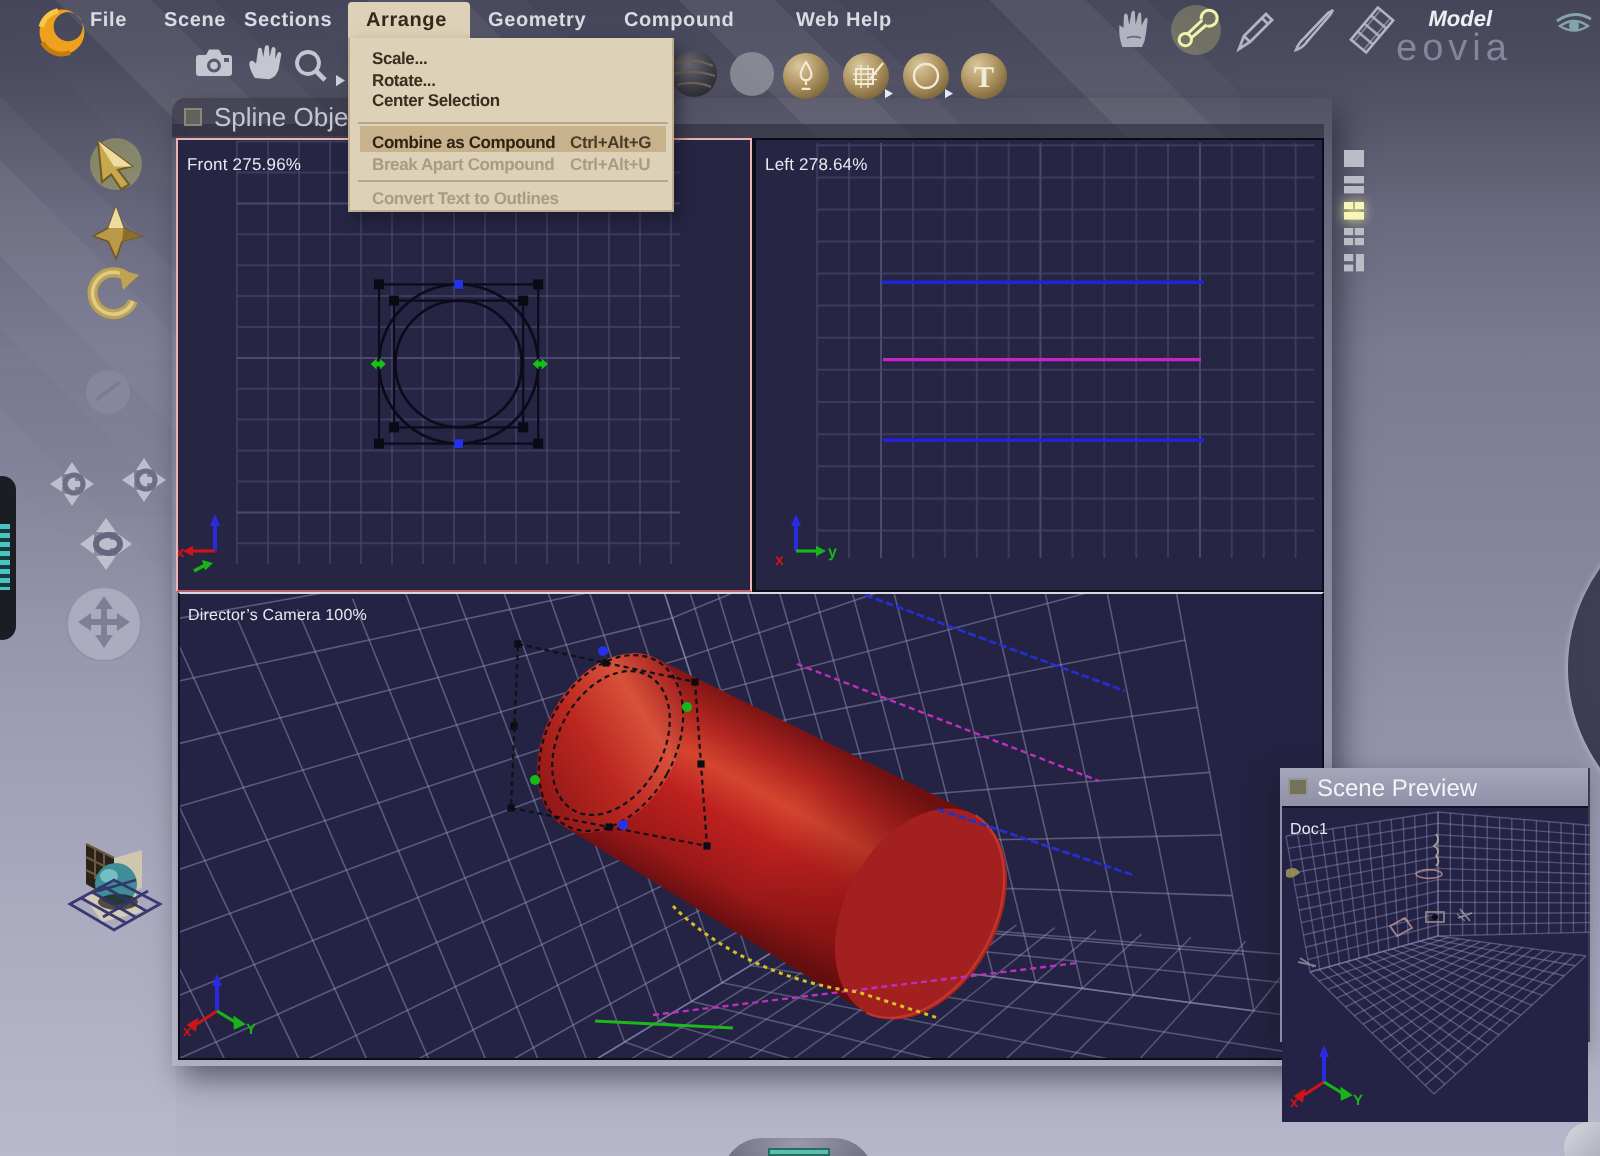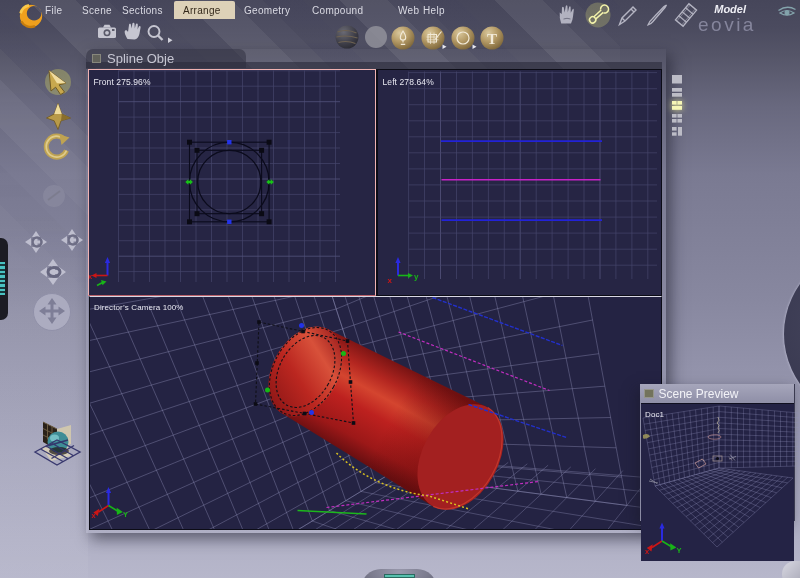--- a/index.html
+++ b/index.html
@@ -1,20 +1,20 @@
 <!DOCTYPE html>
 <html><head><meta charset="utf-8"><style>
 *{margin:0;padding:0;box-sizing:border-box}
 html,body{width:800px;height:578px;overflow:hidden;font-family:"Liberation Sans",sans-serif}
 #root{position:relative;width:800px;height:578px;background:linear-gradient(180deg,#46465a 0px,#4b4b5f 28px,#555568 55px,#68687e 105px,#7a7a92 175px,#87879f 295px,#9c9cb4 430px,#b1b1c6 540px,#b7b7cb 578px);overflow:hidden}
 .stripes{position:absolute;left:0;top:0;width:620px;height:320px;
  background:repeating-linear-gradient(45deg,rgba(255,255,255,0.00) 0 26px,rgba(255,255,255,0.07) 26px 60px,rgba(255,255,255,0.02) 60px 82px,rgba(66,66,96,0.075) 82px 110px);
  -webkit-mask-image:linear-gradient(180deg,rgba(0,0,0,1) 0 70px,rgba(0,0,0,0) 300px);
  mask-image:linear-gradient(180deg,rgba(0,0,0,1) 0 70px,rgba(0,0,0,0) 300px)}
-.menutext{position:absolute;top:5px;font-size:10px;font-weight:400;color:#dadae3;letter-spacing:0.3px}
+.menutext{position:absolute;top:5px;font-size:10px;font-weight:700;color:#dadae3;letter-spacing:0.3px}
 .vp{position:absolute;background:#262544}
 .vptitle{position:absolute;font-size:8.5px;font-weight:normal;color:#e9e9f2;letter-spacing:0.1px}
 svg{position:absolute;left:0;top:0}
 </style></head><body>
 <div id="root">
 
 <div class="stripes"></div>
 <div style="position:absolute;left:0;top:225px;width:88px;height:353px;background:linear-gradient(180deg,rgba(250,250,255,0) 0px,rgba(250,250,255,0.10) 90px,rgba(250,250,255,0.11) 230px,rgba(250,250,255,0.03) 353px)"></div>
 
 <div style="position:absolute;left:86px;top:49px;width:580px;height:484px;box-shadow:5px 6px 14px rgba(25,25,40,0.55)"></div>
@@ -574,13 +574,26 @@
 <svg width="60" height="36" viewBox="0 0 60 36" style="left:12px;top:0px">
  <g transform="translate(19,16)">
   <path fill-rule="evenodd" fill="#efa01d" d="M 0 -11.2 A 11.2 11.2 0 1 0 0.01 -11.2 Z M 3.1 -10 A 7.3 7.3 0 1 1 3.09 -10 Z"></path>
   <path d="M -2 -10.6 A 10.8 10.8 0 0 0 -10.4 -2.6" fill="none" stroke="#f9c84a" stroke-width="2.6"></path>
   <path d="M -9.8 5.2 A 11 11 0 0 0 4 10.2" fill="none" stroke="#c57c0d" stroke-width="2.4"></path>
  </g>
 </svg>
 
 <div style="position:absolute;left:174px;top:1px;width:61px;height:17.5px;background:#ddd1b8;border-radius:2px 2px 0 0"></div>
 <div class="menutext" style="left:183px;top:5px;color:#33281a">Arrange</div>
+<div style="position:absolute;left:174px;top:18.5px;width:163px;height:87px;background:#ddd1b8;border:1px solid #bcae8e;border-top:none;box-shadow:3px 4px 7px rgba(20,20,30,0.5);font-size:8.5px;letter-spacing:-0.2px;font-weight:bold;color:#3a2f1f">
+ <div style="position:absolute;left:11px;top:5.5px">Scale...</div>
+ <div style="position:absolute;left:11px;top:16px">Rotate...</div>
+ <div style="position:absolute;left:11px;top:26.5px">Center Selection</div>
+ <div style="position:absolute;left:4px;top:42px;width:155px;height:1px;background:#b3a78d"></div>
+ <div style="position:absolute;left:5px;top:44.5px;width:153px;height:13px;background:#c7b28c"></div>
+ <div style="position:absolute;left:11px;top:47px;color:#2e2312">Combine as Compound</div>
+ <div style="position:absolute;left:110px;top:47px;color:#4a3c28">Ctrl+Alt+G</div>
+ <div style="position:absolute;left:11px;top:58.5px;color:#a89c85">Break Apart Compound</div>
+ <div style="position:absolute;left:110px;top:58.5px;color:#a89c85">Ctrl+Alt+U</div>
+ <div style="position:absolute;left:4px;top:71.5px;width:155px;height:1px;background:#b3a78d"></div>
+ <div style="position:absolute;left:11px;top:75px;color:#a89c85">Convert Text to Outlines</div>
+</div>
 
 </div>
 </body></html>

